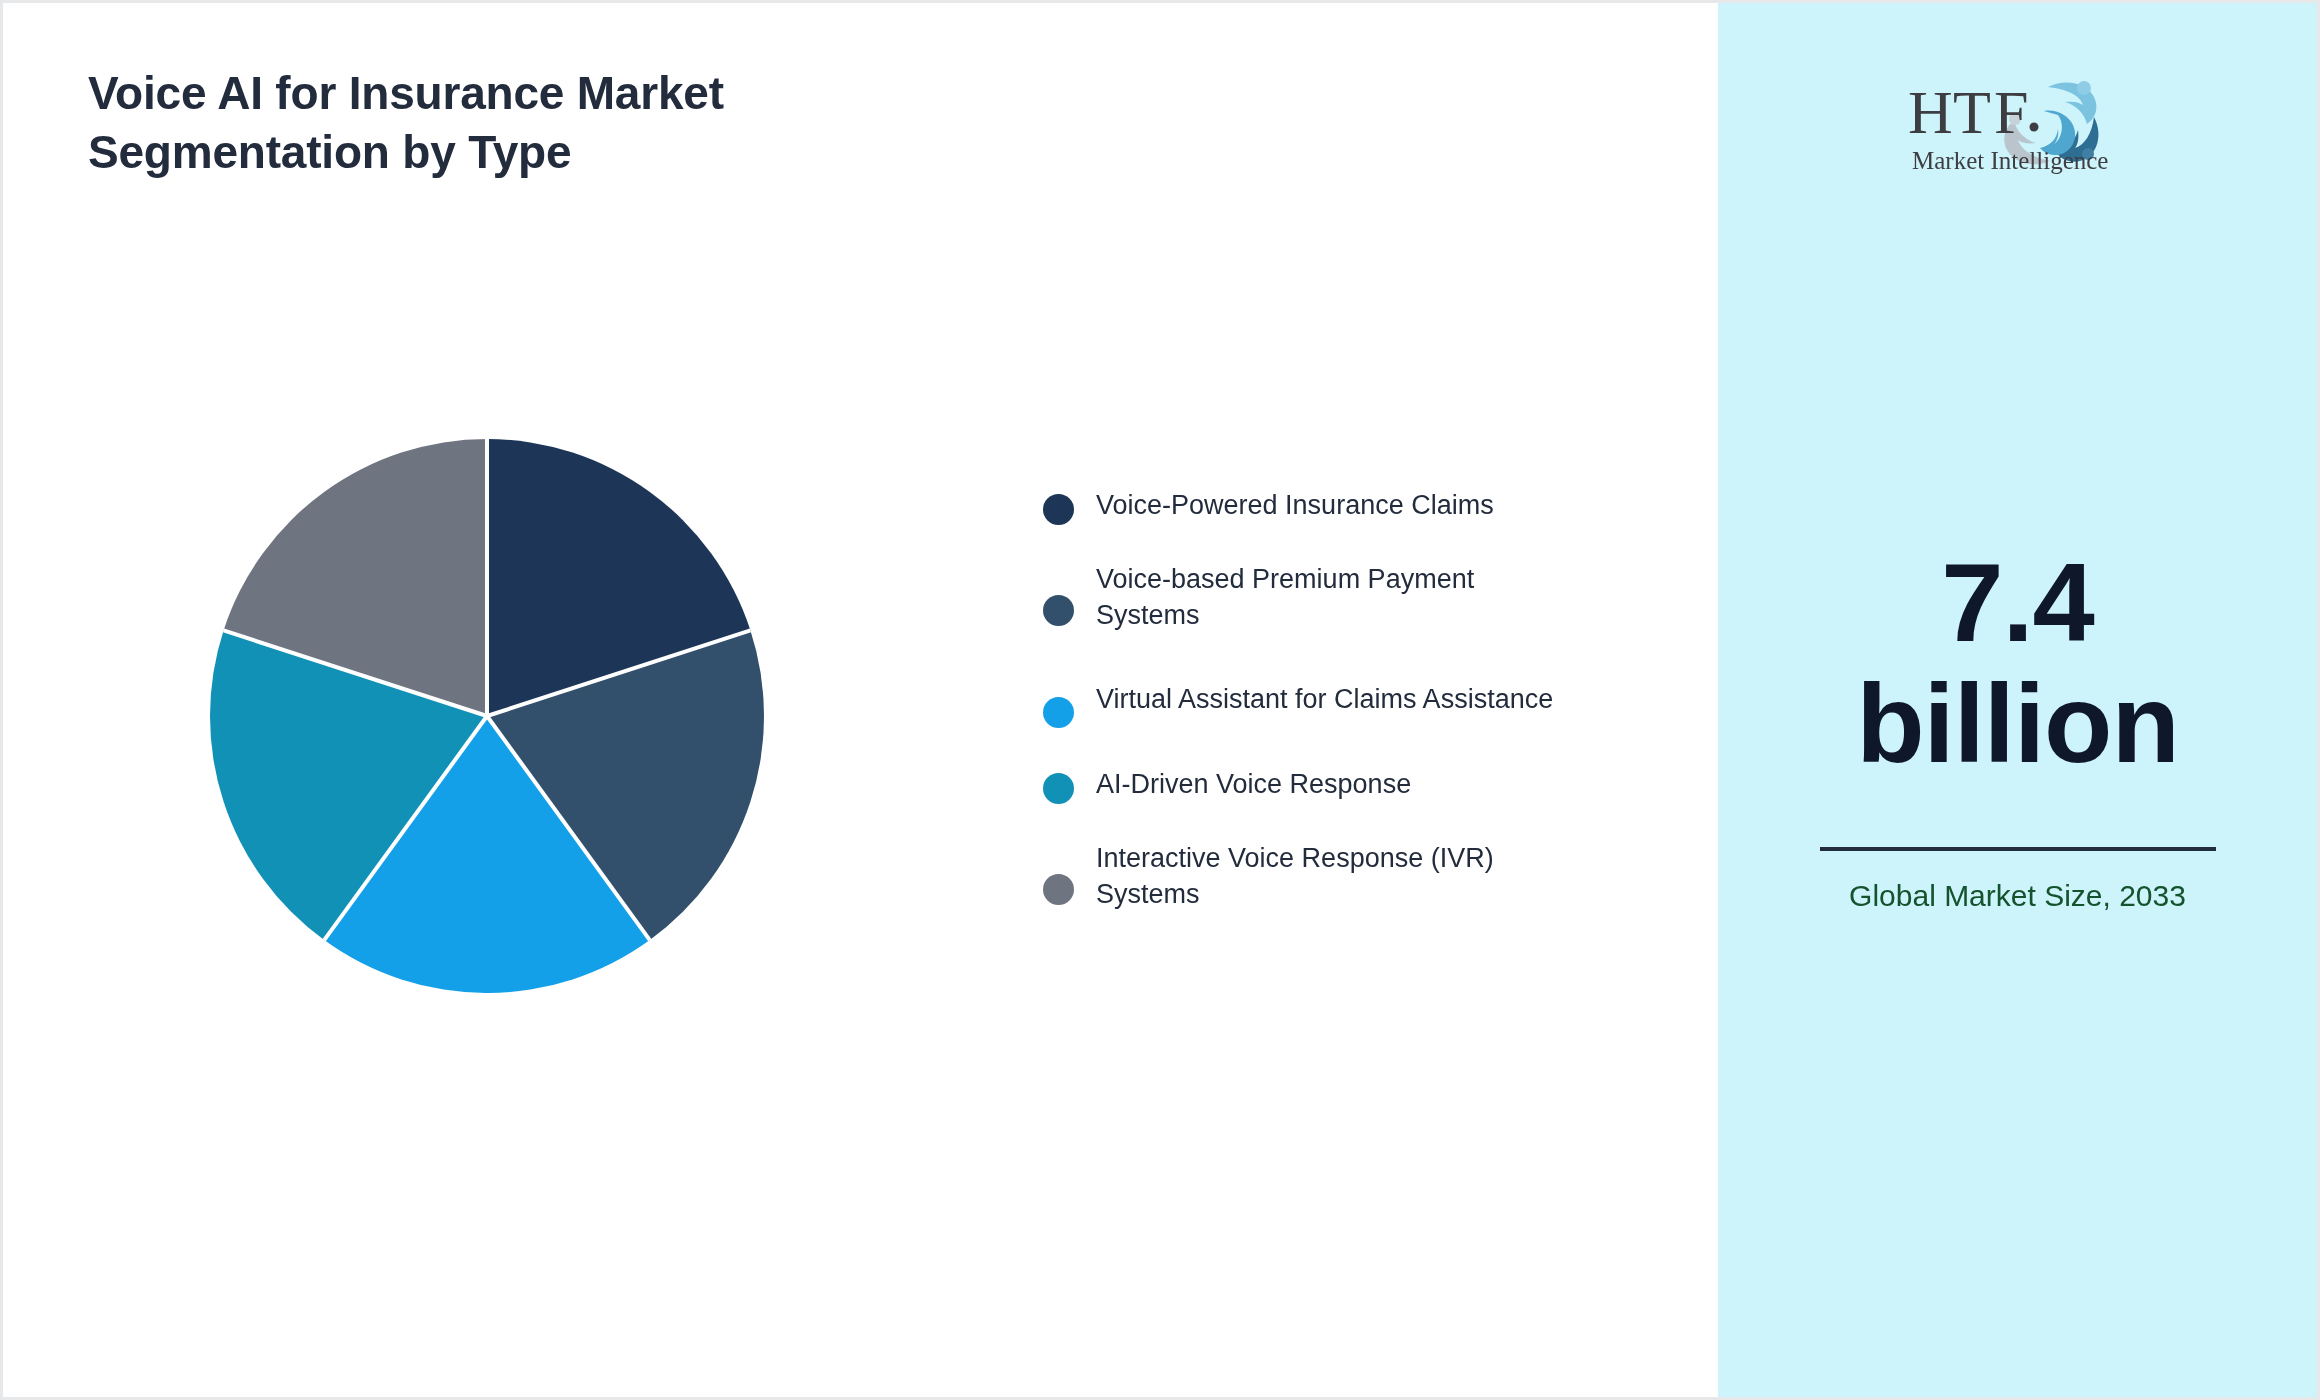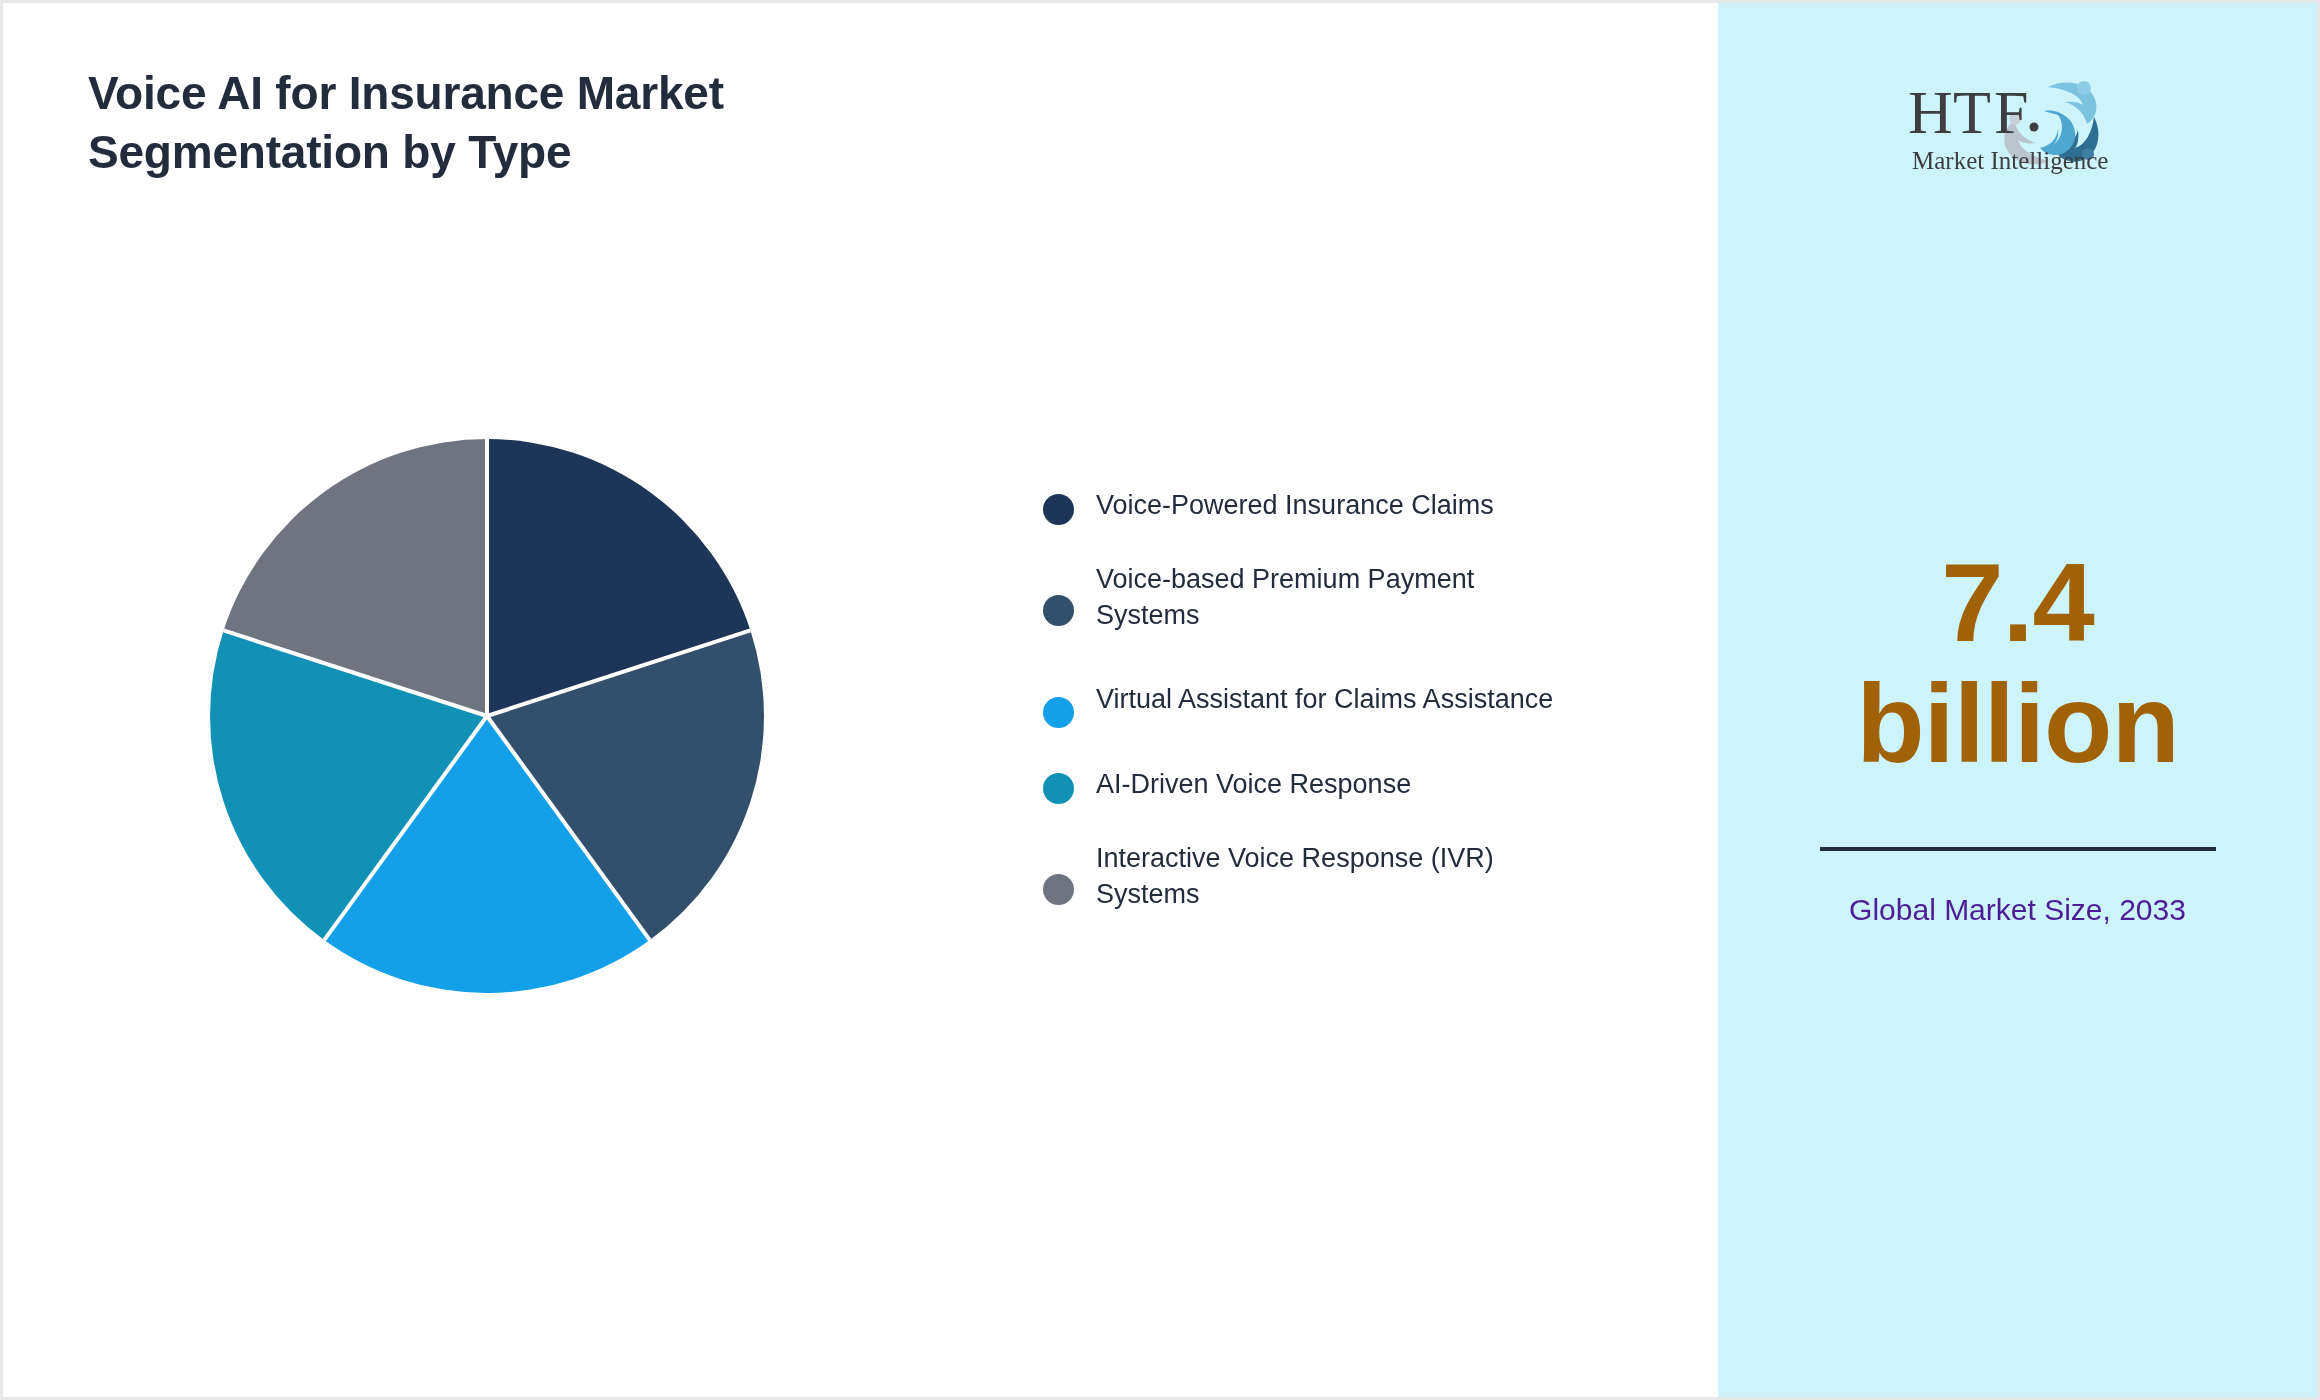--- a/index.html
+++ b/index.html
@@ -107,35 +107,35 @@
     position: absolute;
     top: 540px;
     left: 0;
     right: 0;
     text-align: center;
   }
   #stat-value {
     font-size: 112px;
     font-weight: bold;
     line-height: 1.08;
-    color: #a16207;
+    color: #0f172a;
     padding: 0 70px;
     letter-spacing: -1px;
   }
   #stat-rule {
     width: 396px;
     height: 4px;
     background: #232c3d;
     margin: 62px auto 0 auto;
   }
   #stat-caption {
-    margin-top: 38px;
+    margin-top: 24px;
     font-size: 30px;
     line-height: 1.42;
-    color: #4c1d95;
+    color: #14532d;
     padding: 0 96px;
   }
 </style>
 </head>
 <body>
 
 <div id="page">
 
   <div id="left-panel">
 

